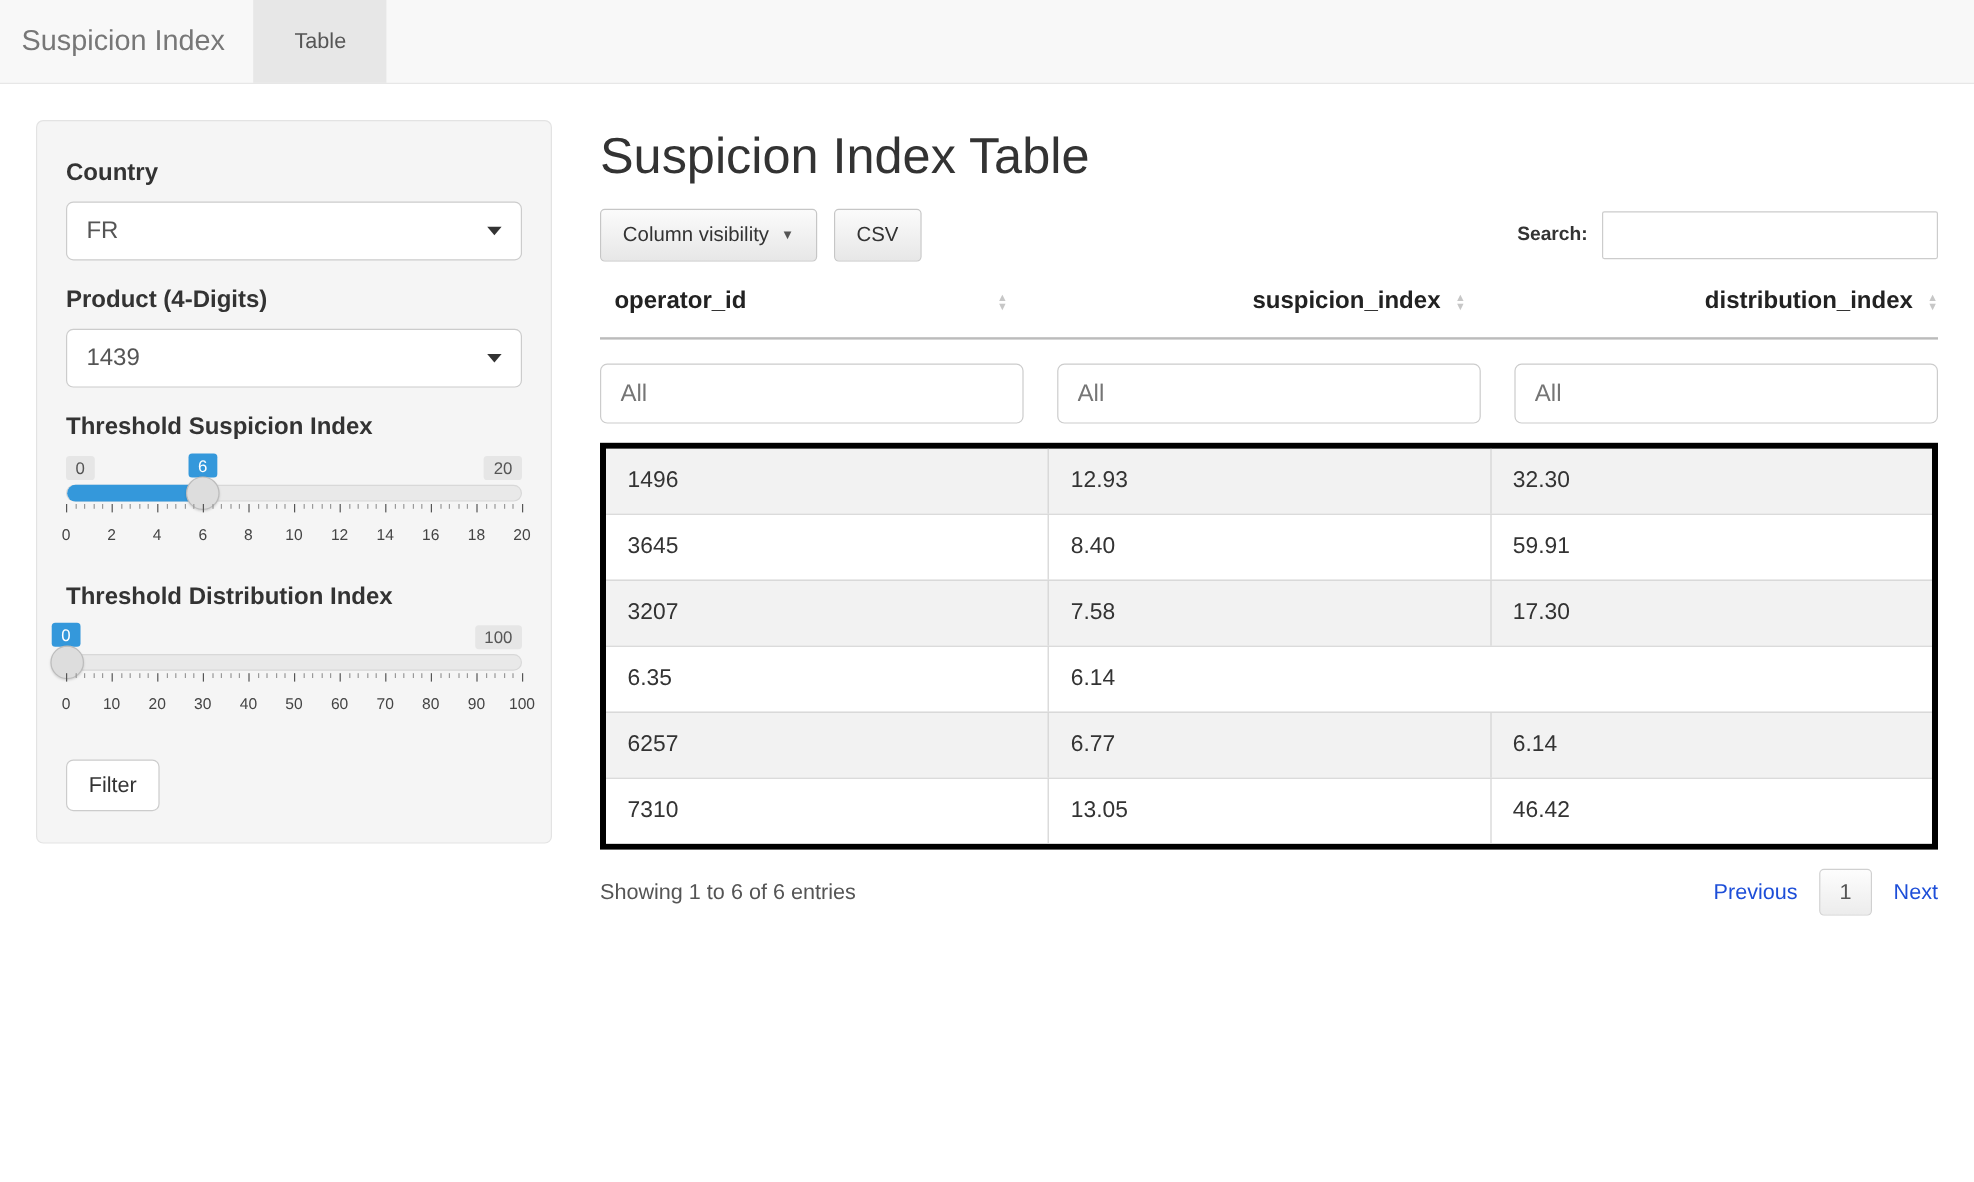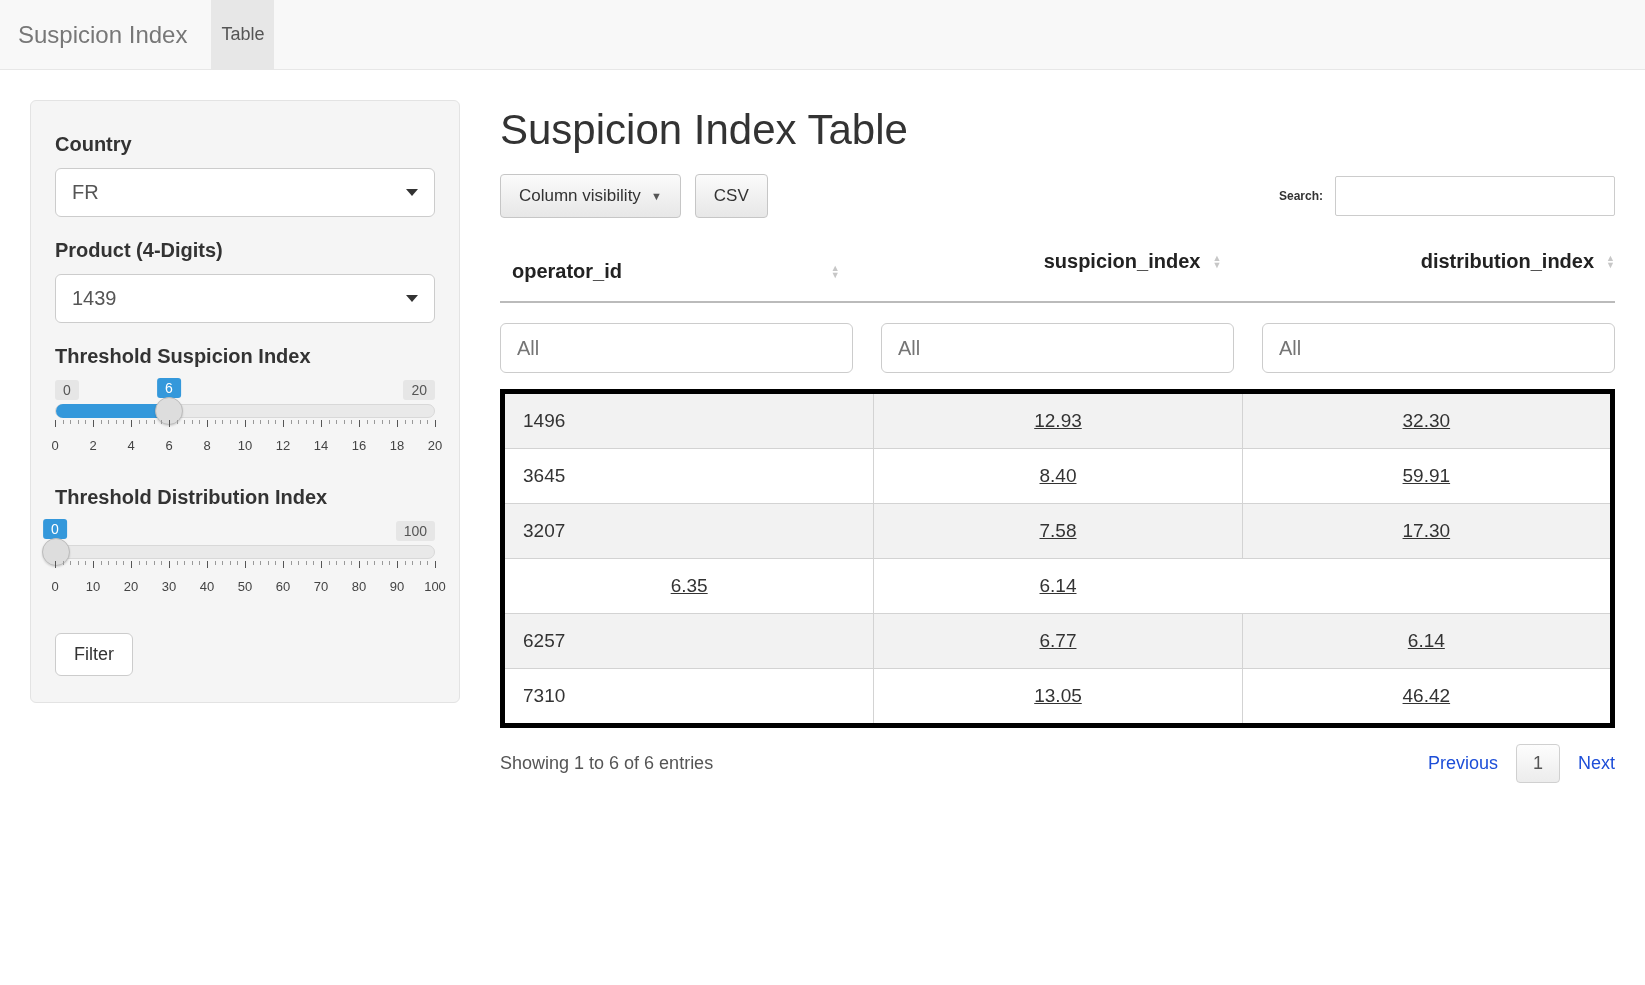--- a/index.html
+++ b/index.html
@@ -20,21 +20,21 @@
     height: 70px;
   }
   .navbar-brand {
     font-size: 24px;
     color: #777;
     padding-right: 24px;
   }
   .navbar-tab {
     background: #e7e7e7;
     color: #555;
-    padding: 22px 10px;
+    padding: 22px 34px;
     font-size: 18px;
     height: 100%;
     display: flex;
     align-items: center;
   }
   
   .container {
     display: flex;
     gap: 40px;
     padding: 30px;
@@ -186,21 +186,21 @@
     font-size: 17px;
     color: #333;
     display: inline-flex;
     align-items: center;
     gap: 10px;
   }
   .toolbar-btn .tri {
     font-size: 11px;
     color: #555;
   }
-  .search-label { font-weight: 700; font-size: 12px; }
+  .search-label { font-weight: 700; font-size: 16px; }
   .search-input {
     border: 1px solid #ccc;
     height: 40px;
     width: 280px;
     border-radius: 2px;
     font-size: 16px;
     padding: 0 10px;
     background:#fff;
   }
   .headers {
@@ -249,21 +249,21 @@
   .trow:first-child { border-top: 0; }
   .trow:nth-child(odd) { background: #f2f2f2; }
   .trow:nth-child(even) { background: #fff; }
   .td {
     padding: 16px 18px;
     font-size: 19px;
     color: #333;
     border-left: 1px solid #d3d3d3;
   }
   .td:first-child { border-left: 0; }
-  .td.right { text-align: center; text-decoration: underline; }
+  .td.right { text-align: left; }
   
   .dt-footer {
     display: flex;
     justify-content: space-between;
     align-items: center;
     margin-top: 16px;
     font-size: 18px;
     color: #555;
   }
   .pager { display: flex; align-items: center; gap: 18px; }
@@ -490,21 +490,21 @@
         </div>
         <div class="toolbar-btn">CSV</div>
       </div>
       <div class="right">
         <span class="search-label">Search:</span>
         <input class="search-input" type="text" style="">
       </div>
     </div>
 
     <div class="headers">
-      <div class="th" style="padding-left:12px;margin-top:20px;">
+      <div class="th" style="padding-left:12px;">
         <span>operator_id</span>
         <span style="flex:1"></span>
         <span class="sort-icons">
             <span>▲</span>
             <span>▼</span>
           </span>
         <span style="width:20px"></span>
       </div>
       <div class="th right">
         <span>suspicion_index</span>

